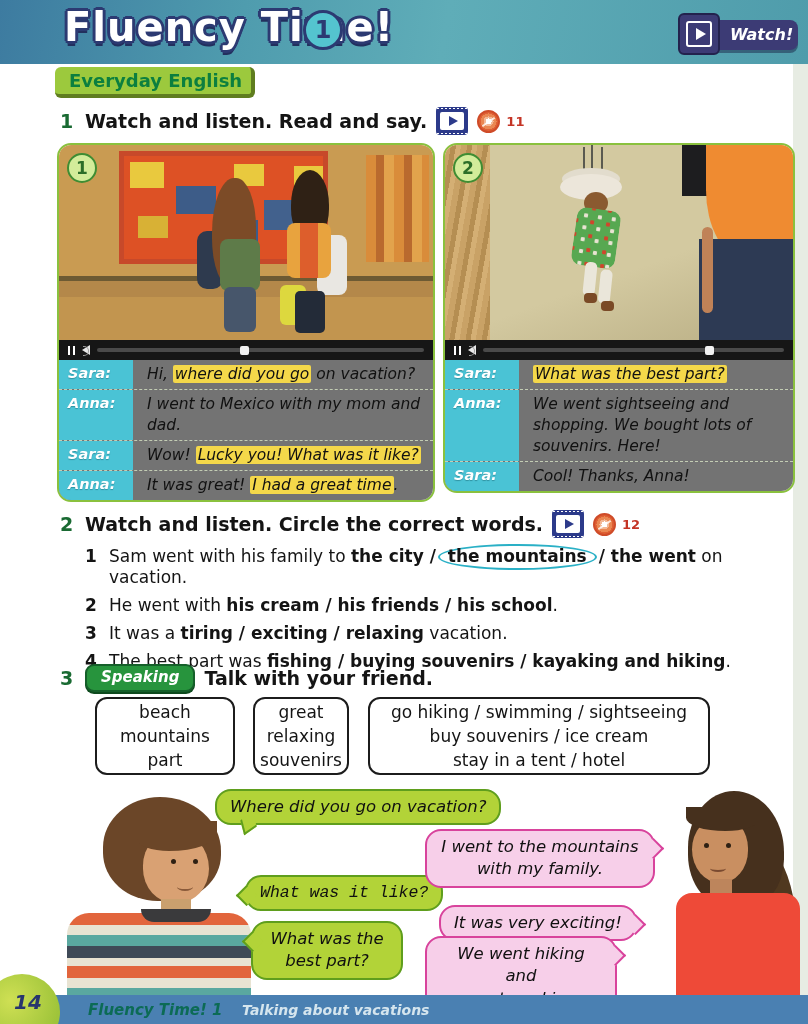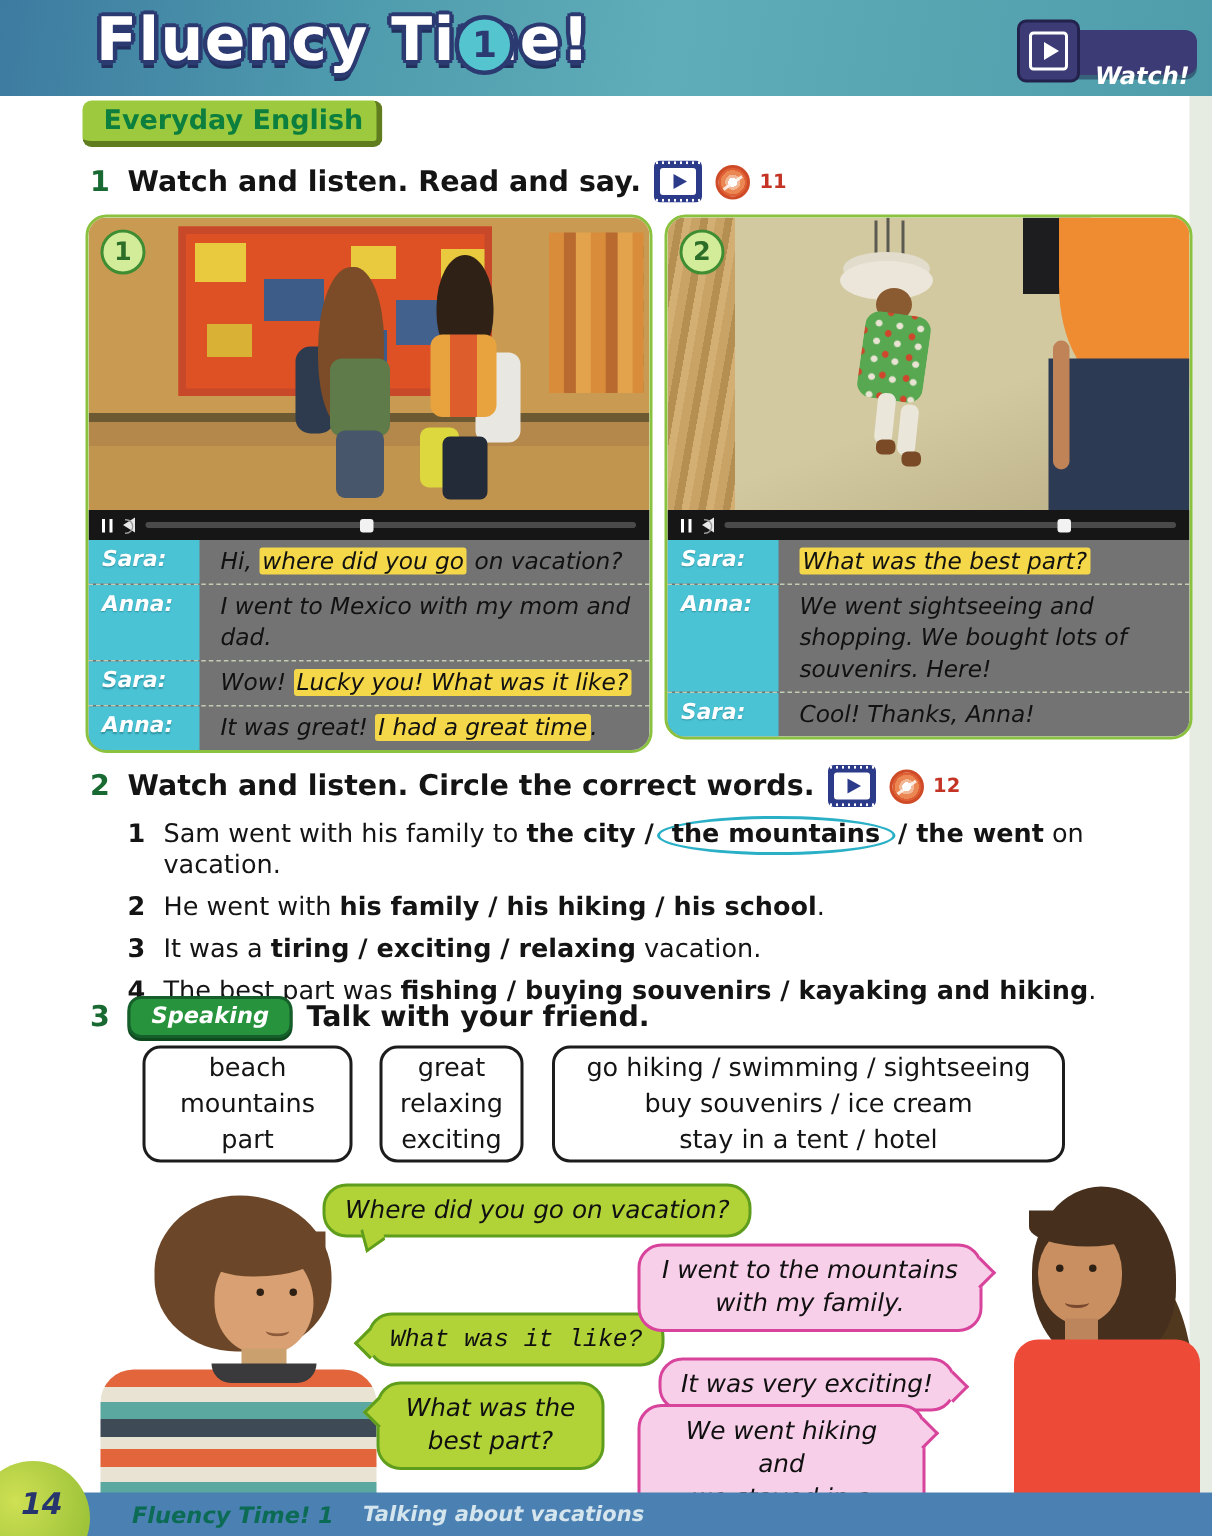--- a/index.html
+++ b/index.html
@@ -15,21 +15,21 @@
   .unit-circle { position:absolute; left:303px; top:10px; width:40px; height:40px; border-radius:50%;
     background:#54c4cf; border:3px solid #2c3a72; color:#2c3a72; font-size:24px; font-weight:800;
     display:flex; align-items:center; justify-content:center; }
   .watch-btn { position:absolute; left:680px; top:20px; width:118px; height:30px; background:#3c3b75;
     border-radius:8px; box-shadow:0 3px 0 rgba(20,25,60,.45); }
   .watch-btn .vframe { position:absolute; left:-2px; top:-7px; width:42px; height:42px; background:#3c3b75;
     border:2px solid #23224d; border-radius:6px; display:flex; align-items:center; justify-content:center; }
   .watch-btn .vinner { width:26px; height:26px; background:#3c3b75; border:2.5px solid #fff; border-radius:3px;
     display:flex; align-items:center; justify-content:center; }
   .watch-btn .tri { width:0; height:0; border-left:10px solid #fff; border-top:6px solid transparent; border-bottom:6px solid transparent; margin-left:3px; }
-  .watch-btn .wlabel { position:absolute; left:50px; top:5px; color:#fff; font-size:16px; font-weight:700; font-style:italic;margin-top:16px; }
+  .watch-btn .wlabel { position:absolute; left:50px; top:5px; color:#fff; font-size:16px; font-weight:700; font-style:italic; }
 
   
   .edge-strip { position:absolute; left:793px; top:64px; width:15px; height:931px; background:#e7ece3; }
   .sheet-corner { position:absolute; left:763px; top:64px; width:30px; height:30px; background:#fff; border-top-right-radius:22px; }
 
   
   .banner { position:absolute; left:55px; top:67px; width:200px; height:31px; background:#9cc93d;
     border-right:4px solid #5f7d1f; border-bottom:4px solid #5f7d1f; border-radius:6px;
     display:flex; align-items:center; padding-left:14px; color:#0c7f3f; font-weight:800; font-size:18px; }
 
@@ -312,21 +312,21 @@
     <span class="cdicon"></span>
     <span class="track">12</span>
   </div>
   <div class="ex2-items">
       <div class="ex2-item">
         <span class="item-num">1</span>
         <span class="item-body"><span>Sam went with his family to </span><span class="b">the city / </span><span class="b circled">the mountains</span><span class="b"> / the went</span><span> on vacation.</span></span>
       </div>
       <div class="ex2-item">
         <span class="item-num">2</span>
-        <span class="item-body"><span>He went with </span><span class="b">his family / his hiking / his school</span><span>.</span></span>
+        <span class="item-body"><span>He went with </span><span class="b">his cream / his friends / his school</span><span>.</span></span>
       </div>
       <div class="ex2-item">
         <span class="item-num">3</span>
         <span class="item-body"><span>It was a </span><span class="b">tiring / exciting / relaxing</span><span> vacation.</span></span>
       </div>
       <div class="ex2-item">
         <span class="item-num">4</span>
         <span class="item-body"><span>The best part was </span><span class="b">fishing / buying souvenirs / kayaking and hiking</span><span>.</span></span>
       </div>
     </div>
@@ -338,21 +338,21 @@
   </div>
 
   <div class="opt-box box1">
     <div>beach</div>
     <div>mountains</div>
     <div>part</div>
   </div>
   <div class="opt-box box2">
     <div>great</div>
     <div>relaxing</div>
-    <div>exciting</div>
+    <div>souvenirs</div>
   </div>
   <div class="opt-box box3">
     <div>go hiking / swimming / sightseeing</div>
     <div>buy souvenirs / ice cream</div>
     <div>stay in a tent / hotel</div>
   </div>
 
   <div class="scene">
     <div class="boy">
       <div class="boy-hair"></div>

